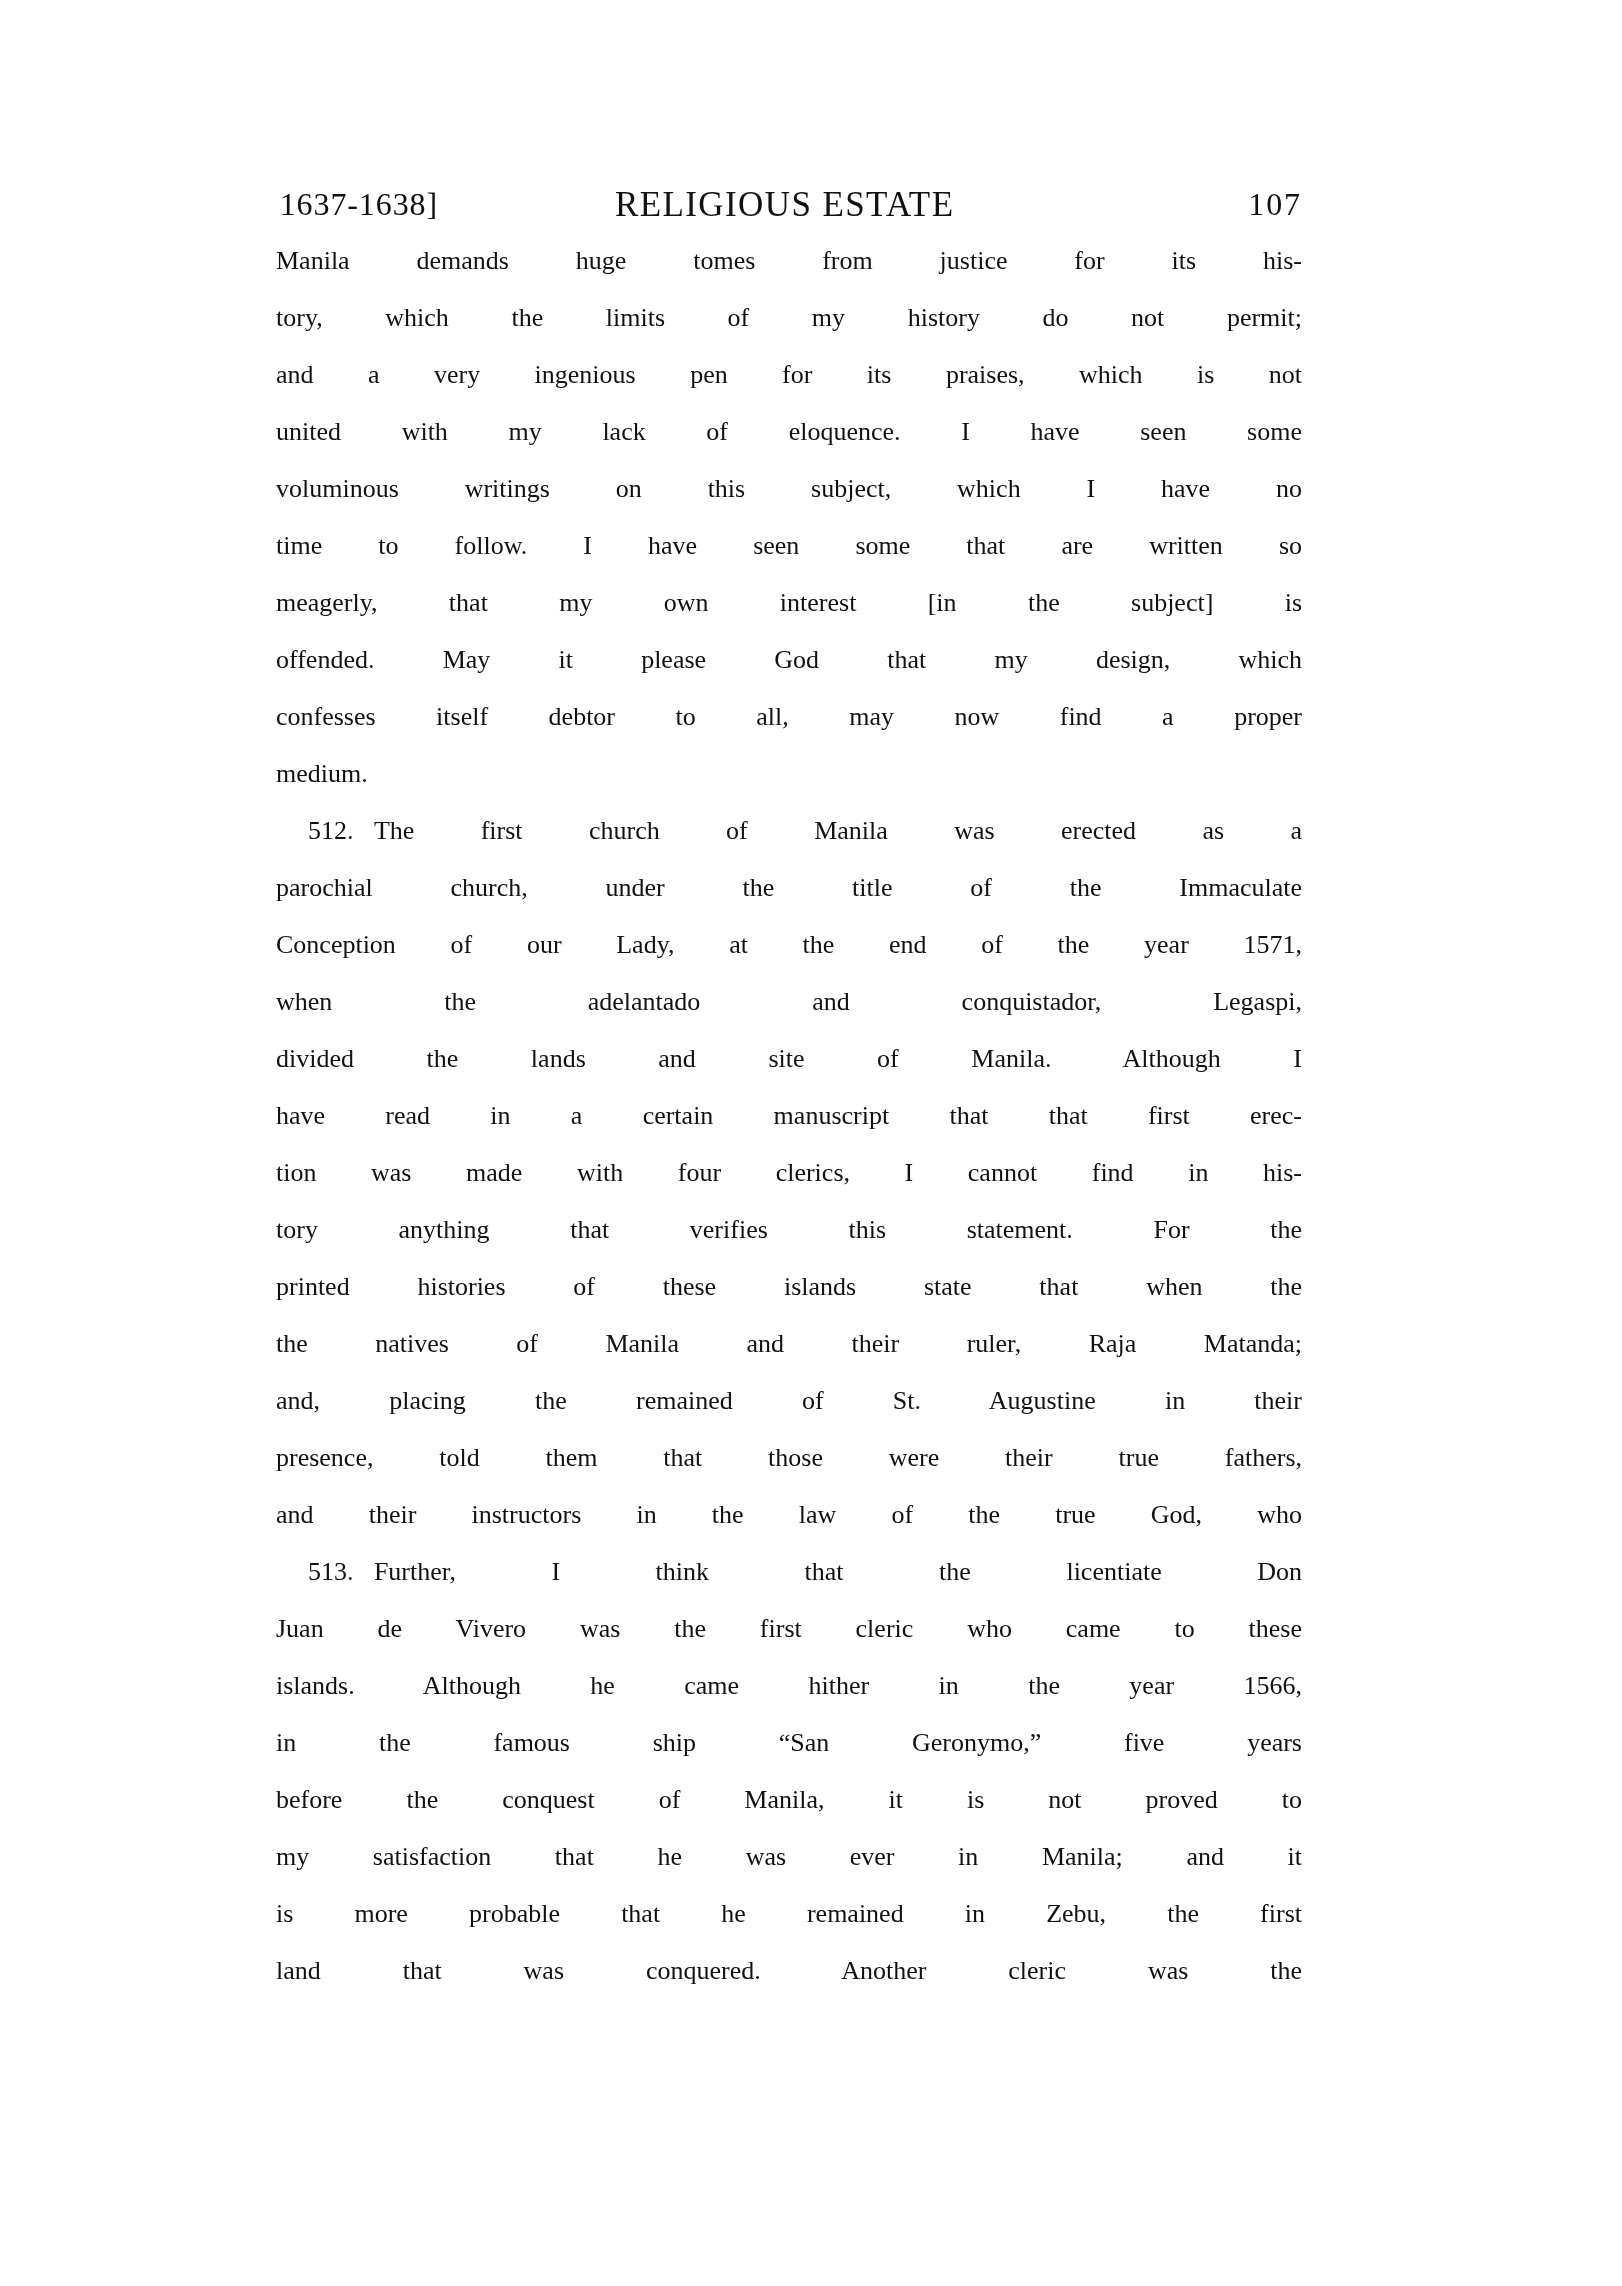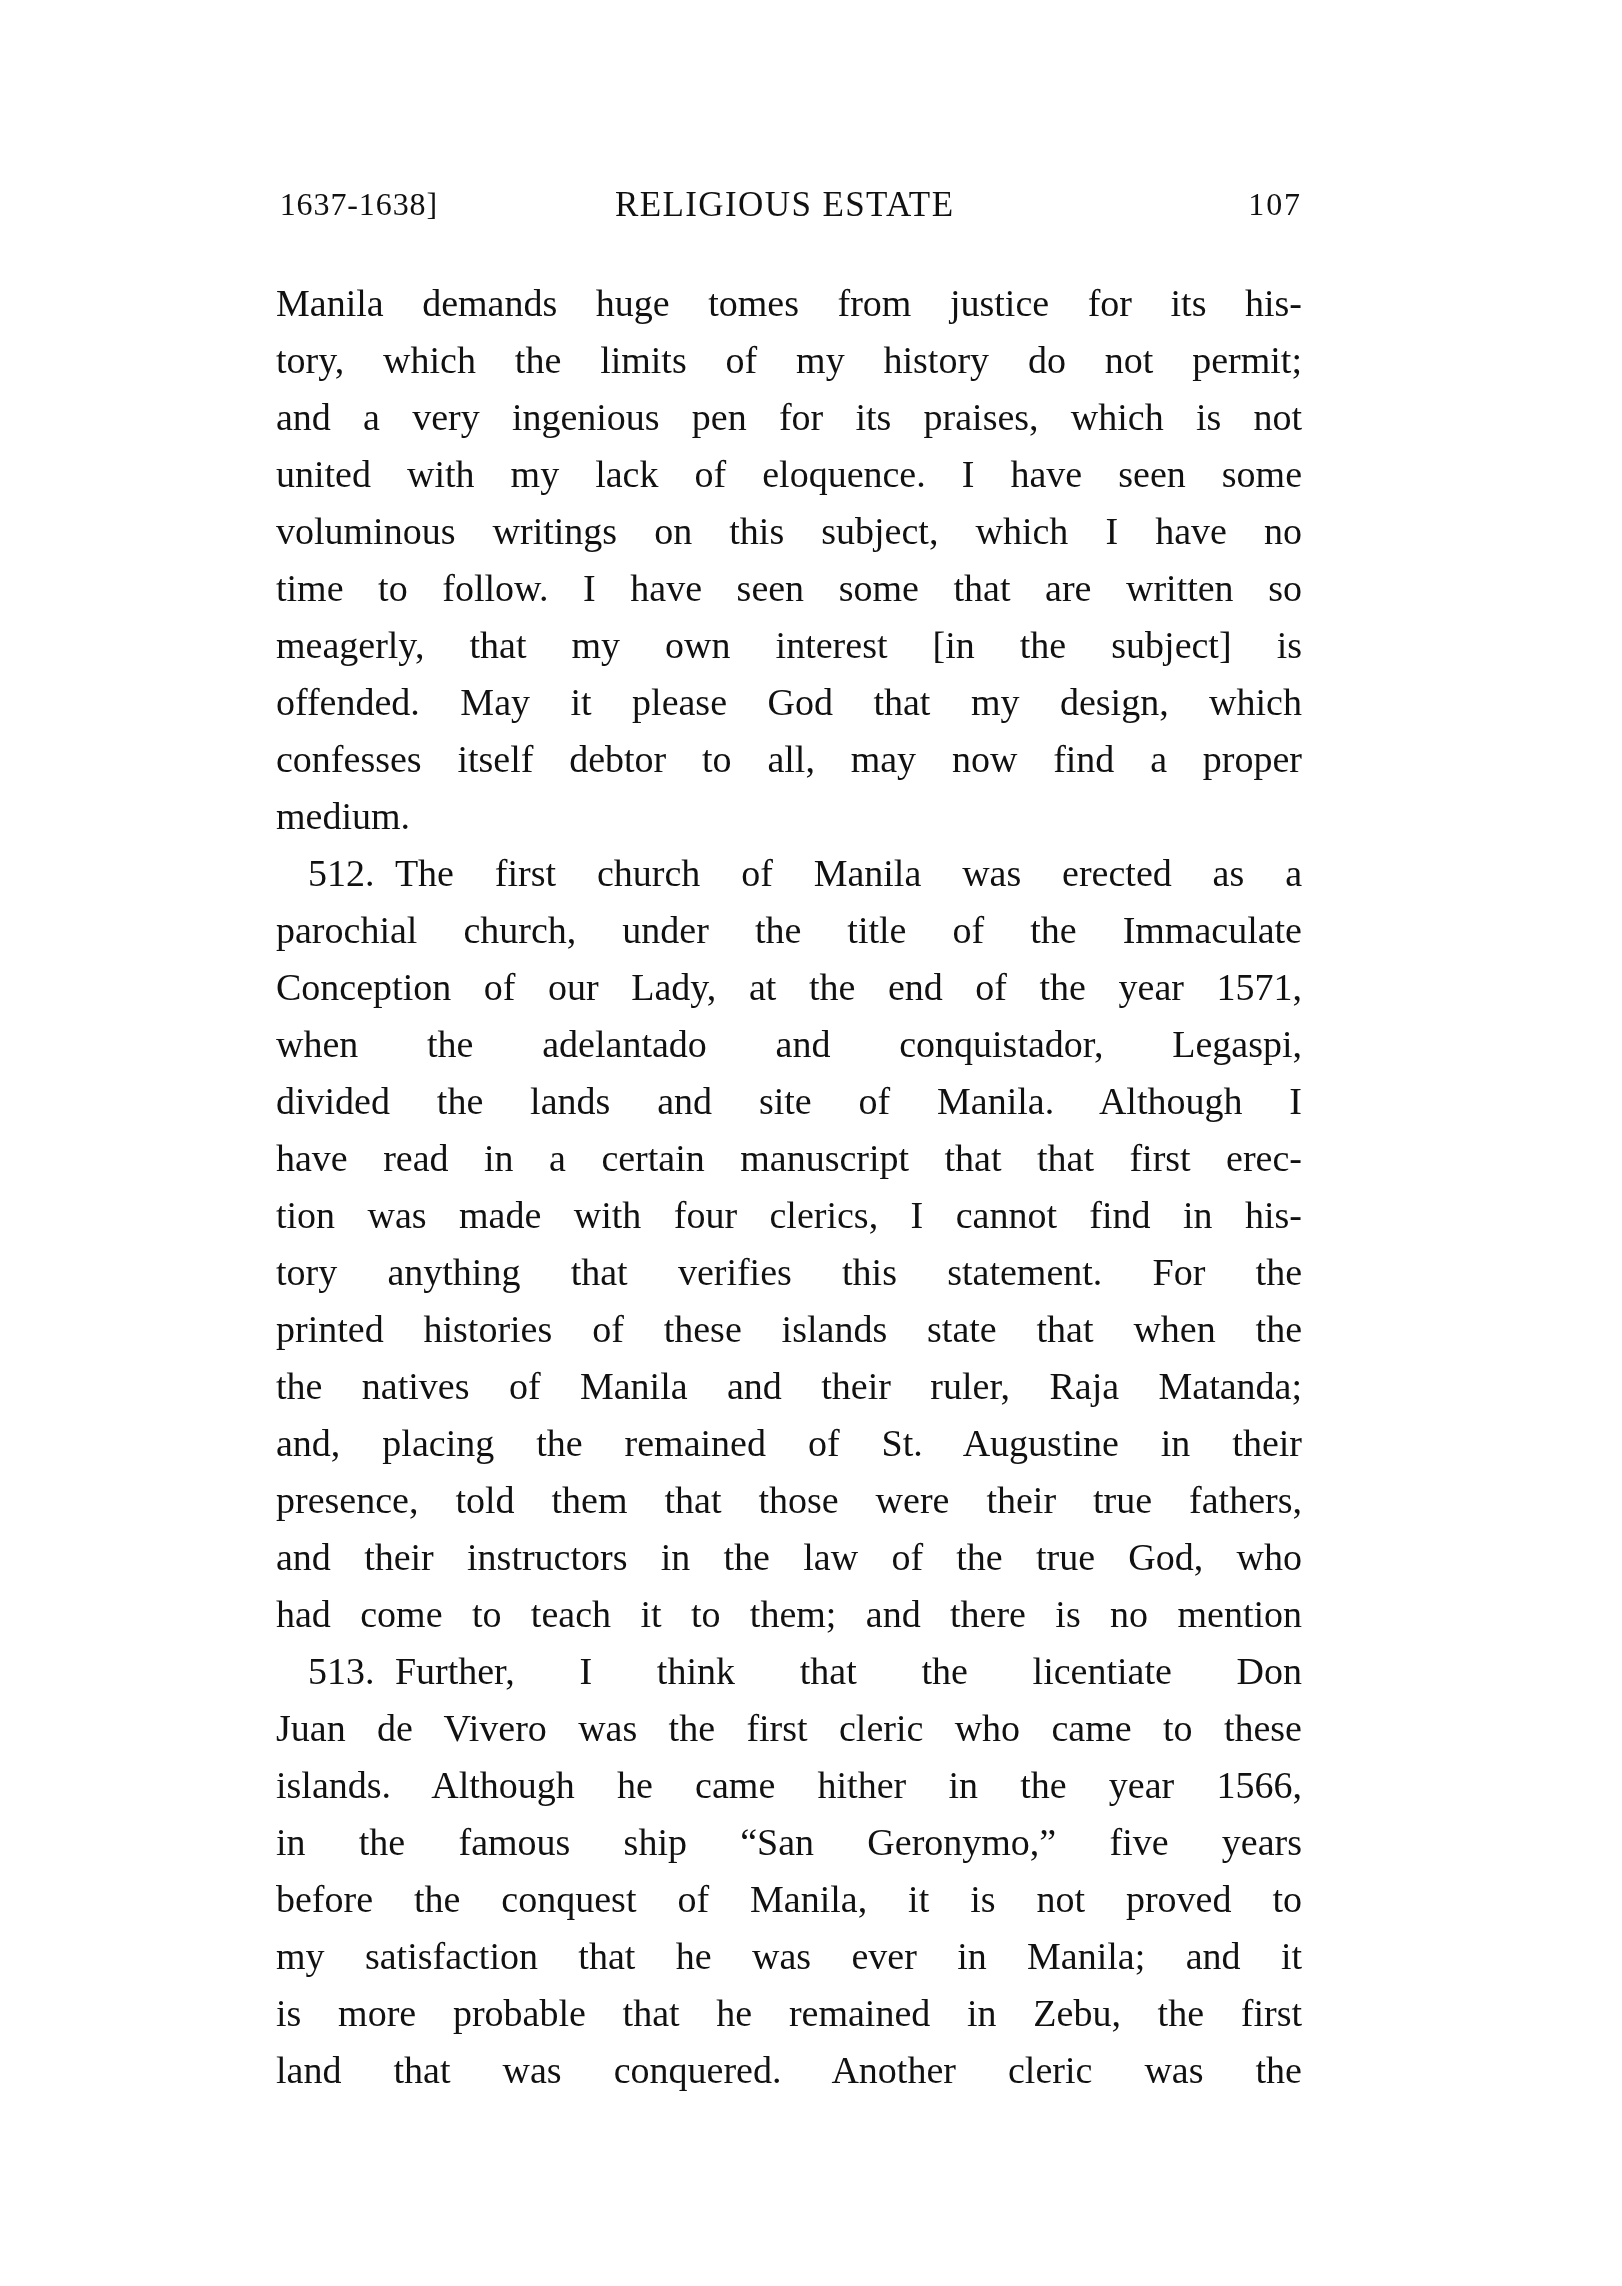--- a/index.html
+++ b/index.html
@@ -40,22 +40,21 @@
       letter-spacing: 1.4px;
       font-size: 35px;
     }
     .rh-right {
       position: absolute;
       right: 0;
       top: 0;
       letter-spacing: 1.9px;
     }
     .body-text {
-      margin-top: 43px;
-      font-size: 38px;
+      font-size: 26px;
       line-height: 57px;
     }
     .line {
       display: block;
       white-space: nowrap;
       text-align: justify;
       text-align-last: justify;
       height: 57px;
     }
     .line.last {
@@ -96,21 +95,20 @@
       <span class="line" style="display: block; white-space: nowrap;">when the adelantado and conquistador, Legaspi,</span>
       <span class="line" style="display: block; white-space: nowrap;">divided the lands and site of Manila.  Although I</span>
       <span class="line" style="display: block; white-space: nowrap;">have read in a certain manuscript that that first erec-</span>
       <span class="line" style="display: block; white-space: nowrap;">tion was made with four clerics, I cannot find in his-</span>
       <span class="line" style="display: block; white-space: nowrap;">tory anything that verifies this statement.  For the</span>
       <span class="line" style="display: block; white-space: nowrap;">printed histories of these islands state that when the</span>
       <span class="line" style="display: block; white-space: nowrap;">the natives of Manila and their ruler, Raja Matanda;</span>
       <span class="line" style="display: block; white-space: nowrap;">and, placing the remained of St. Augustine in their</span>
       <span class="line" style="display: block; white-space: nowrap;">presence, told them that those were their true fathers,</span>
       <span class="line" style="display: block; white-space: nowrap;">and their instructors in the law of the true God, who</span>
-      <span class="line" style="display: block; white-space: nowrap;">had come to teach it to them; and there is no mention</span>
     </div>
 
     <div>
       <span class="line" style="display: block; white-space: nowrap; word-spacing: 5.3px;">
         <span style="display:inline-block; width:32px;"></span><span>513.</span><span style="display:inline-block; width:20.4px;"></span><span>Further, I think that the licentiate Don</span>
       </span>
       <span class="line" style="display: block; white-space: nowrap;">Juan de Vivero was the first cleric who came to these</span>
       <span class="line" style="display: block; white-space: nowrap;">islands.  Although he came hither in the year 1566,</span>
       <span class="line" style="display: block; white-space: nowrap;">in the famous ship “San Geronymo,” five years</span>
       <span class="line" style="display: block; white-space: nowrap;">before the conquest of Manila, it is not proved to</span>

